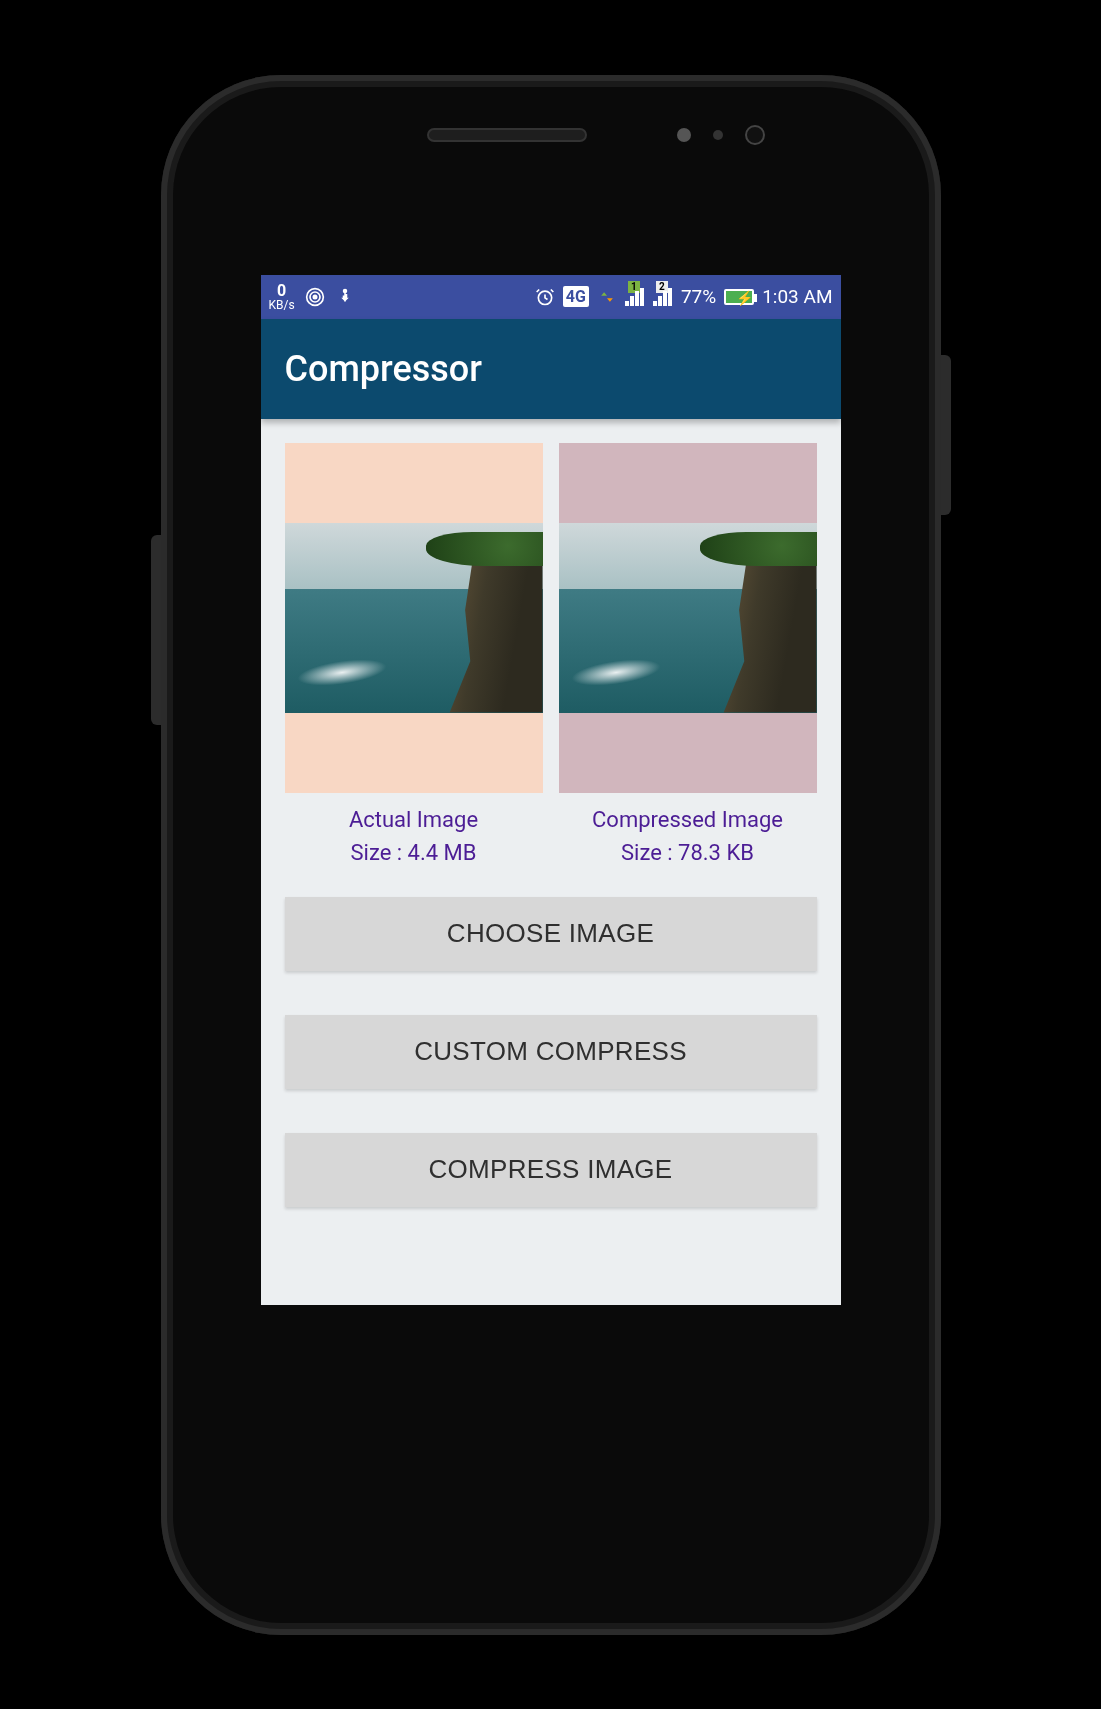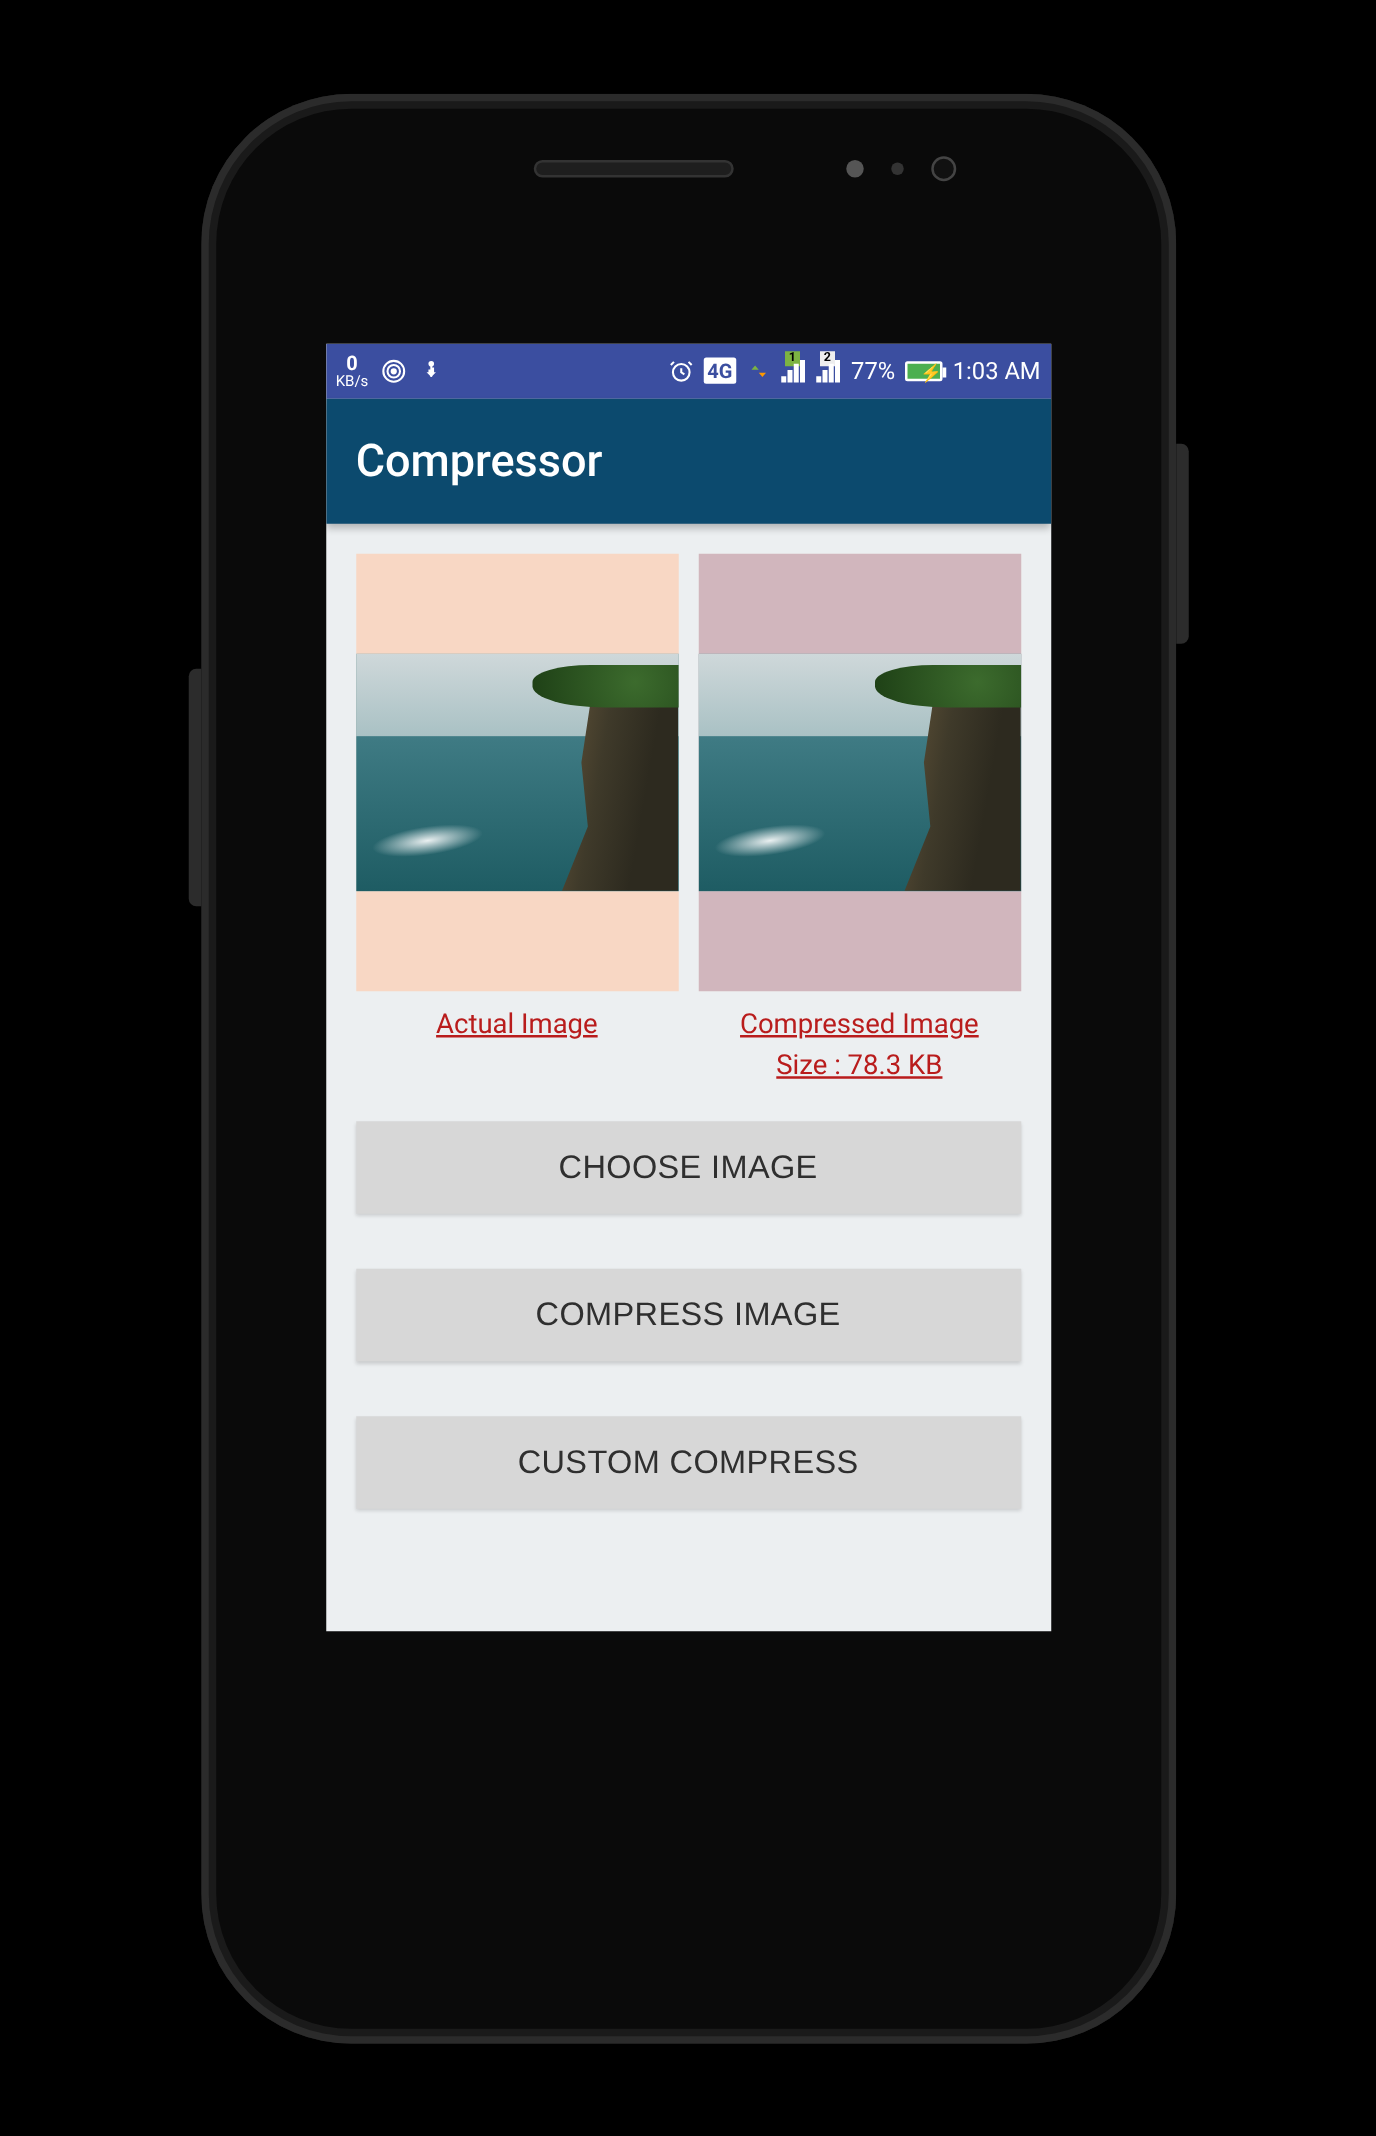--- a/index.html
+++ b/index.html
@@ -164,21 +164,21 @@
     border-radius: 40% 0 0 50%;
   }
   .foam {
     position:absolute; bottom:15%; left:5%; width:35%; height:12%;
     background: radial-gradient(ellipse at center, rgba(255,255,255,0.9), rgba(255,255,255,0) 70%);
     transform: rotate(-8deg);
   }
 
   .labels {
     display: flex; gap: 16px; margin-top: 10px;
-    color: #b91c1c; font-size: 22px; text-decoration: underline;
+    color: #4c1d95; font-size: 22px;
   }
   .labels > div { flex: 1; text-align: center; line-height: 1.5; }
 
   .buttons { margin-top: 28px; display: flex; flex-direction: column; gap: 44px; }
   .btn {
     height: 74px;
     background: #d7d7d7;
     color: #2f2f2f;
     font-size: 26px;
     font-weight: 500;
@@ -290,28 +290,29 @@
               <div class="cliff"></div>
               <div class="green"></div>
           </div>
           <div class="pad"></div>
         </div>
       </div>
 
       <div class="labels">
         <div>
           <div>Actual Image</div>
+          <div>Size : 4.4 MB</div>
         </div>
         <div>
           <div>Compressed Image</div>
           <div>Size : 78.3 KB</div>
         </div>
       </div>
 
       <div class="buttons">
         <button class="btn">CHOOSE IMAGE</button>
+        <button class="btn">CUSTOM COMPRESS</button>
         <button class="btn">COMPRESS IMAGE</button>
-        <button class="btn">CUSTOM COMPRESS</button>
       </div>
     </div>
 
   </div>
 </div>
 
 </body></html>

